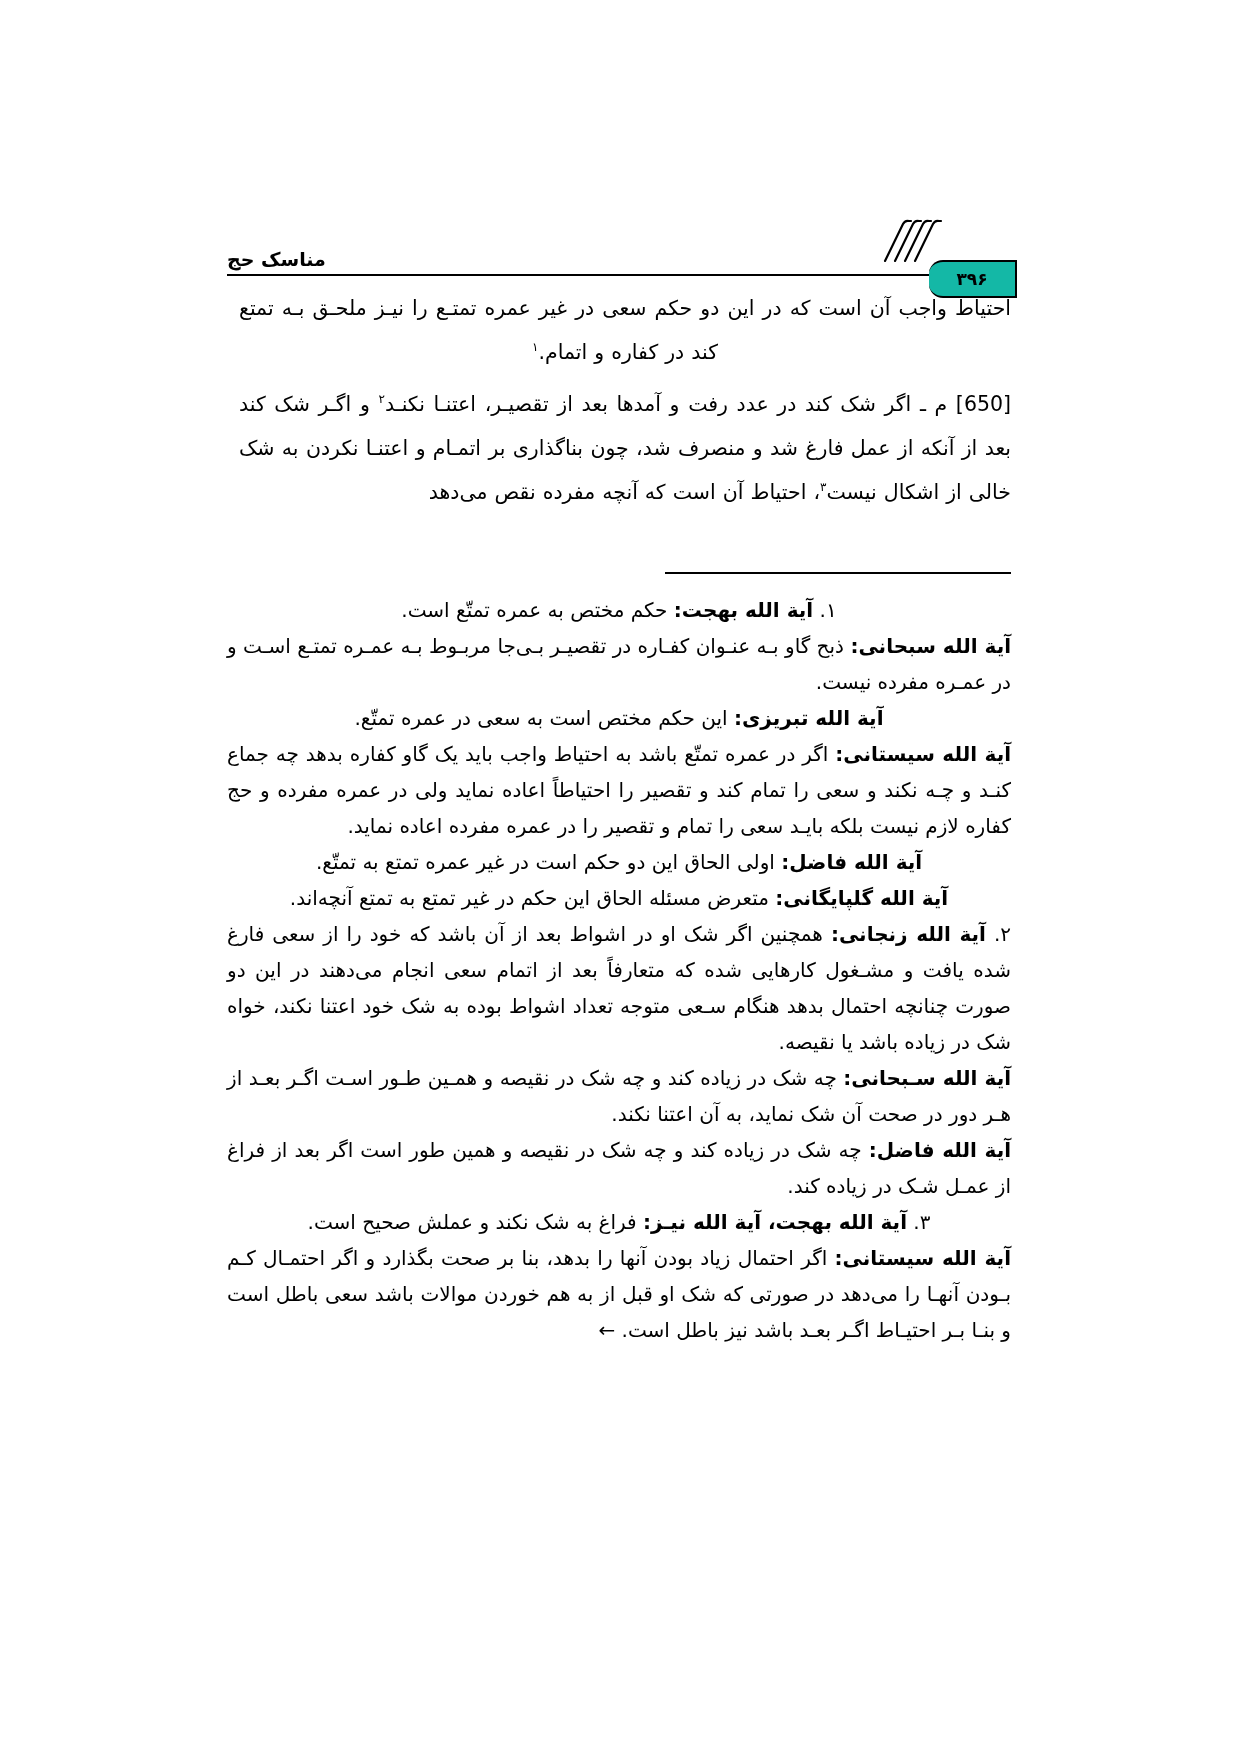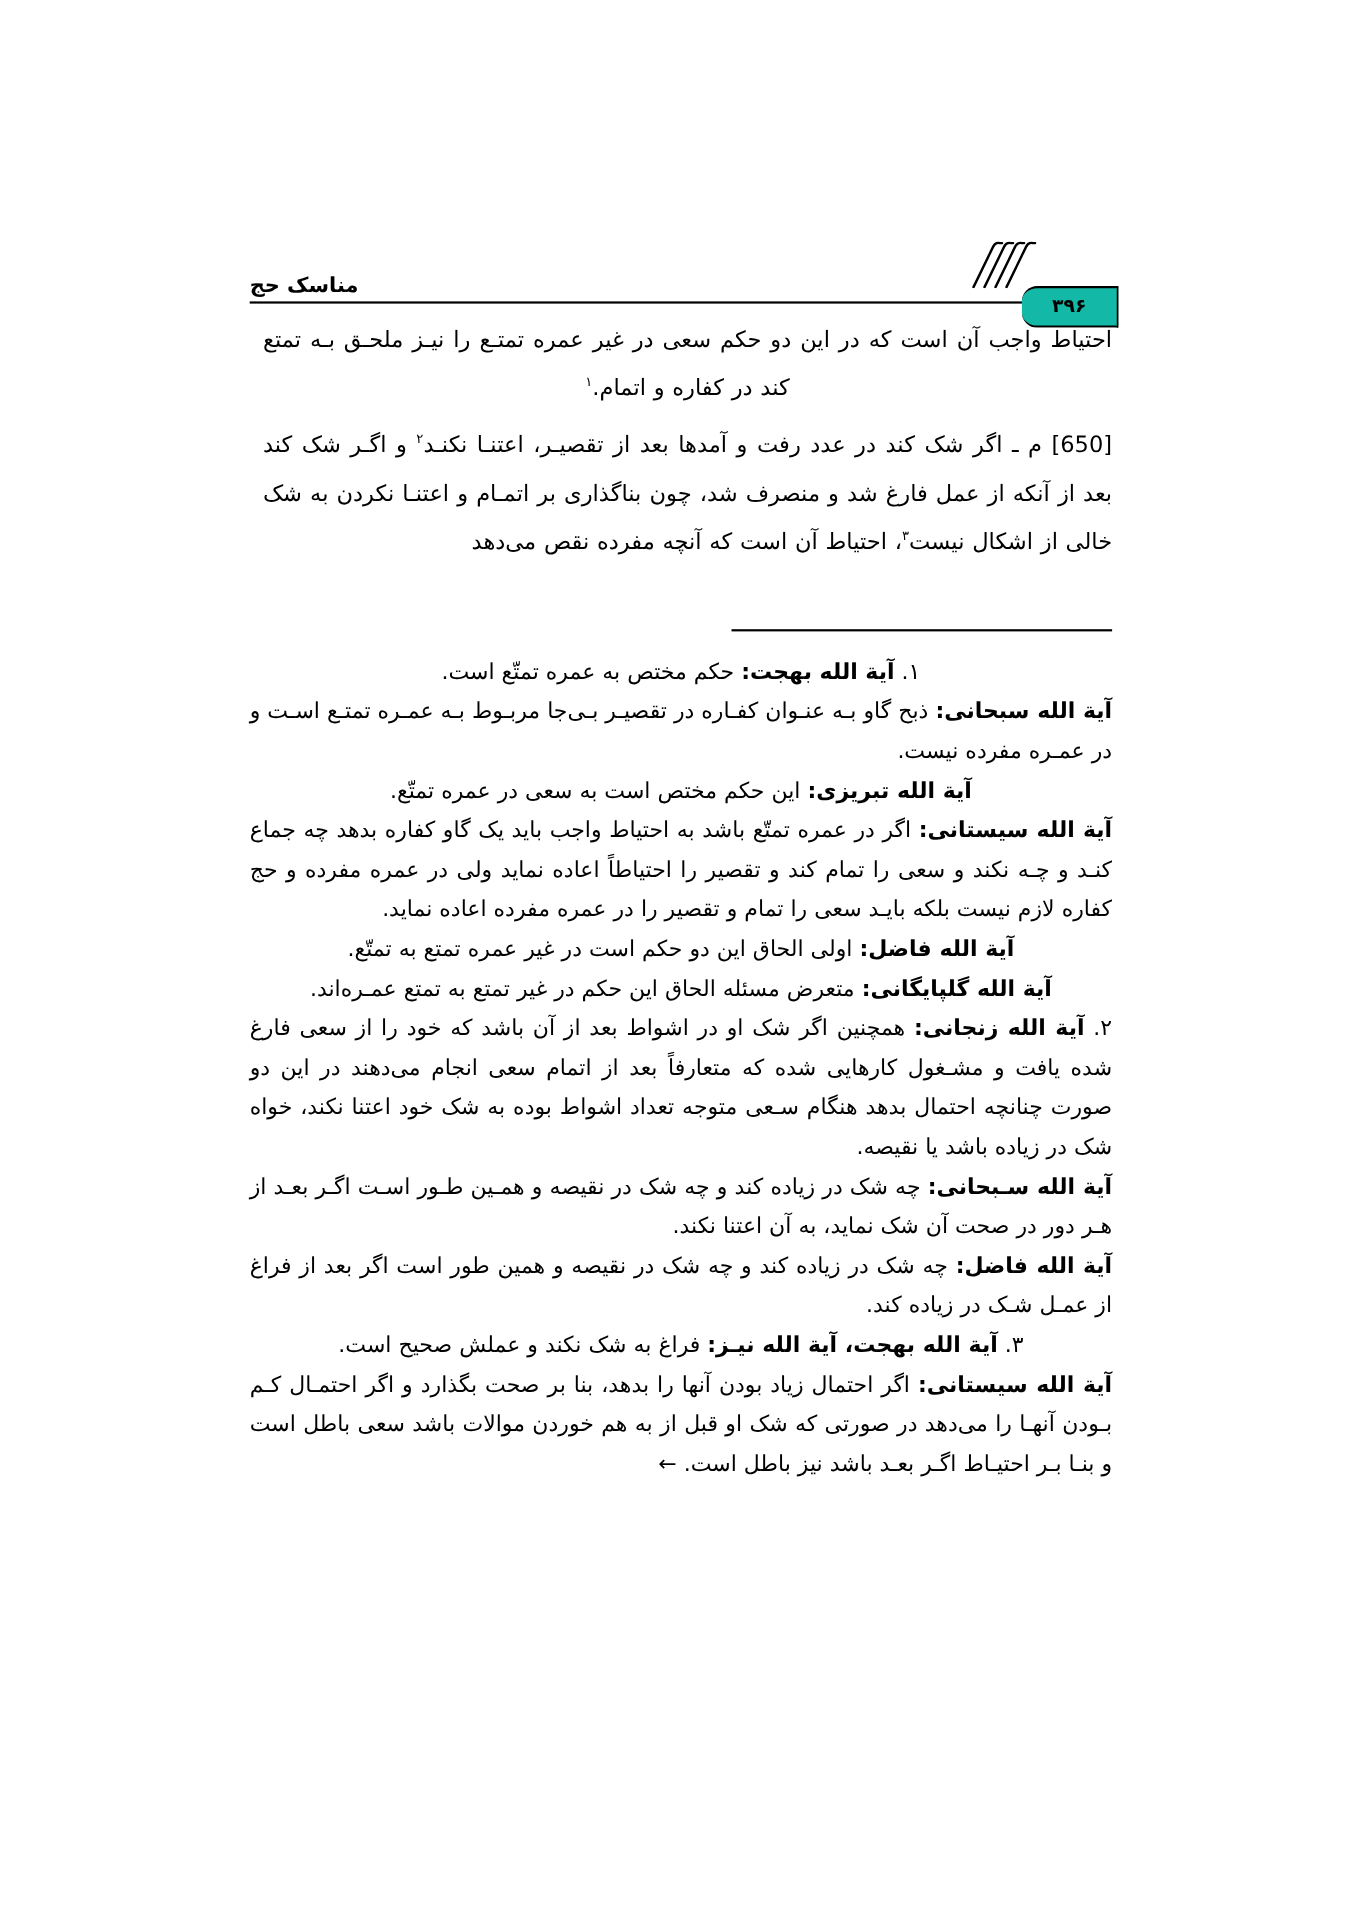--- a/index.html
+++ b/index.html
@@ -189,21 +189,21 @@
 
   <div class="fn-rule"></div>
 
   <div class="footnotes">
       <div class="fn-item">
         <p class="fn-block end-center"><span class="fn-marker">۱. </span><span class="authority">آیة الله بهجت:</span><span> حکم مختص به عمره تمتّع است.</span></p>
         <p class="fn-block end-right"><span class="authority">آیة الله سبحانی:</span><span> ذبح گاو بـه عنـوان کفـاره در تقصیـر بـی‌جا مربـوط بـه عمـره تمتـع اسـت و در عمـره مفرده نیست.</span></p>
         <p class="fn-block end-center"><span class="authority">آیة الله تبریزی:</span><span> این حکم مختص است به سعی در عمره تمتّع.</span></p>
         <p class="fn-block end-right"><span class="authority">آیة الله سیستانی:</span><span> اگر در عمره تمتّع باشد به احتیاط واجب باید یک گاو کفاره بدهد چه جماع کنـد و چـه نکند و سعی را تمام کند و تقصیر را احتیاطاً اعاده نماید ولی در عمره مفرده و حج کفاره لازم نیست بلکه بایـد سعی را تمام و تقصیر را در عمره مفرده اعاده نماید.</span></p>
         <p class="fn-block end-center"><span class="authority">آیة الله فاضل:</span><span> اولی الحاق این دو حکم است در غیر عمره تمتع به تمتّع.</span></p>
-        <p class="fn-block end-center"><span class="authority">آیة الله گلپایگانی:</span><span> متعرض مسئله الحاق این حکم در غیر تمتع به تمتع عمـره‌اند.</span></p>
+        <p class="fn-block end-center"><span class="authority">آیة الله گلپایگانی:</span><span> متعرض مسئله الحاق این حکم در غیر تمتع به تمتع آنچه‌اند.</span></p>
       </div>
       <div class="fn-item">
         <p class="fn-block end-right"><span class="fn-marker">۲. </span><span class="authority">آیة الله زنجانی:</span><span> همچنین اگر شک او در اشواط بعد از آن باشد که خود را از سعی فارغ شده یافت و مشـغول کارهایی شده که متعارفاً بعد از اتمام سعی انجام می‌دهند در این دو صورت چنانچه احتمال بدهد هنگام سـعی متوجه تعداد اشواط بوده به شک خود اعتنا نکند، خواه شک در زیاده باشد یا نقیصه.</span></p>
         <p class="fn-block end-right"><span class="authority">آیة الله سـبحانی:</span><span> چه شک در زیاده کند و چه شک در نقیصه و همـین طـور اسـت اگـر بعـد از هـر دور در صحت آن شک نماید، به آن اعتنا نکند.</span></p>
         <p class="fn-block end-right"><span class="authority">آیة الله فاضل:</span><span> چه شک در زیاده کند و چه شک در نقیصه و همین طور است اگر بعد از فراغ از عمـل شـک در زیاده کند.</span></p>
       </div>
       <div class="fn-item">
         <p class="fn-block end-center"><span class="fn-marker">۳. </span><span class="authority">آیة الله بهجت، آیة الله نیـز:</span><span> فراغ به شک نکند و عملش صحیح است.</span></p>
         <p class="fn-block end-right"><span class="authority">آیة الله سیستانی:</span><span> اگر احتمال زیاد بودن آنها را بدهد، بنا بر صحت بگذارد و اگر احتمـال کـم بـودن آنهـا را می‌دهد در صورتی که شک او قبل از به هم خوردن موالات باشد سعی باطل است و بنـا بـر احتیـاط اگـر بعـد باشد نیز باطل است.</span><span class="fn-arrow"> ←</span></p>
       </div>

